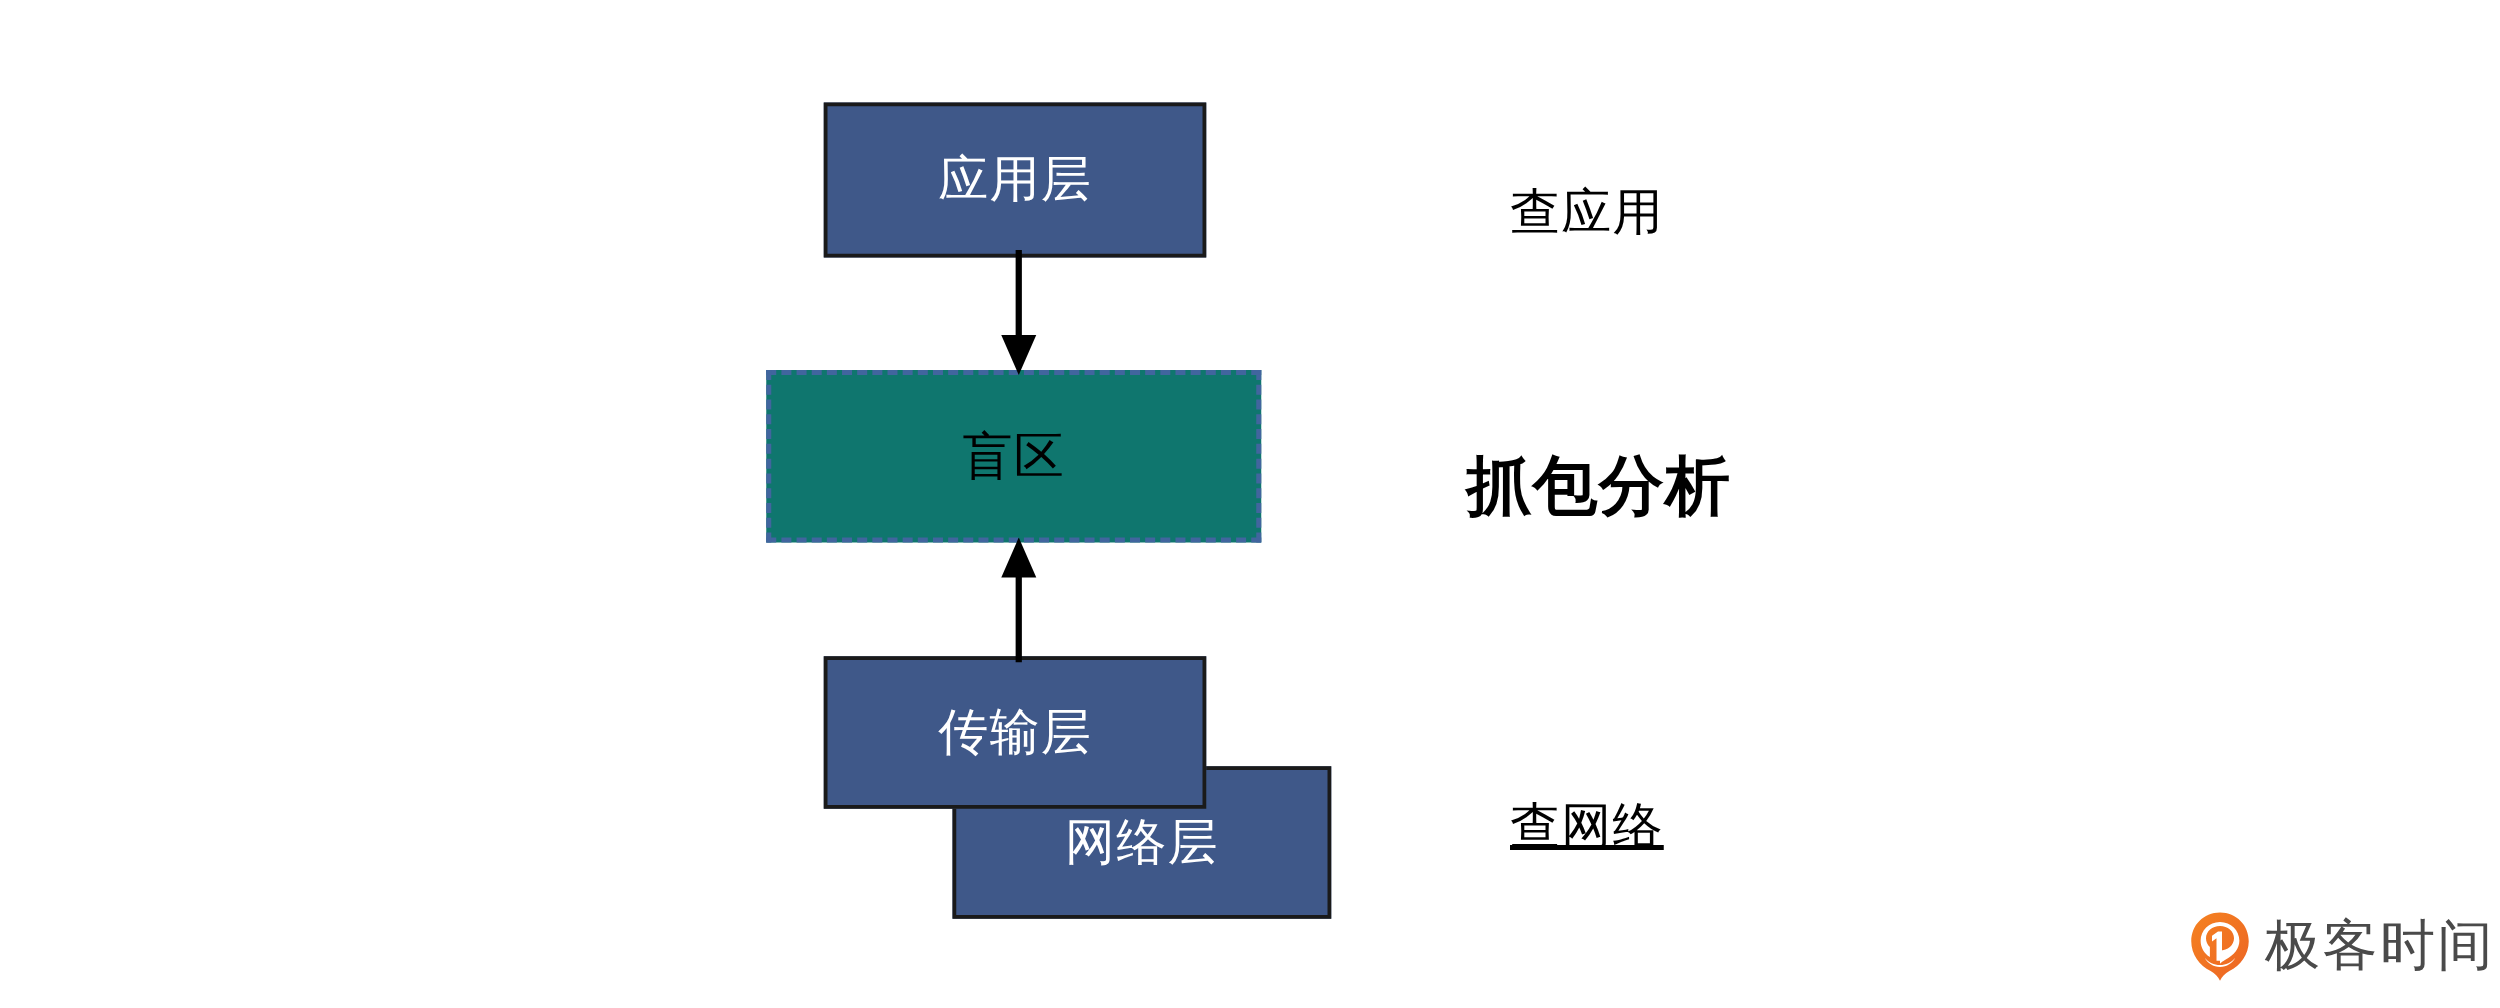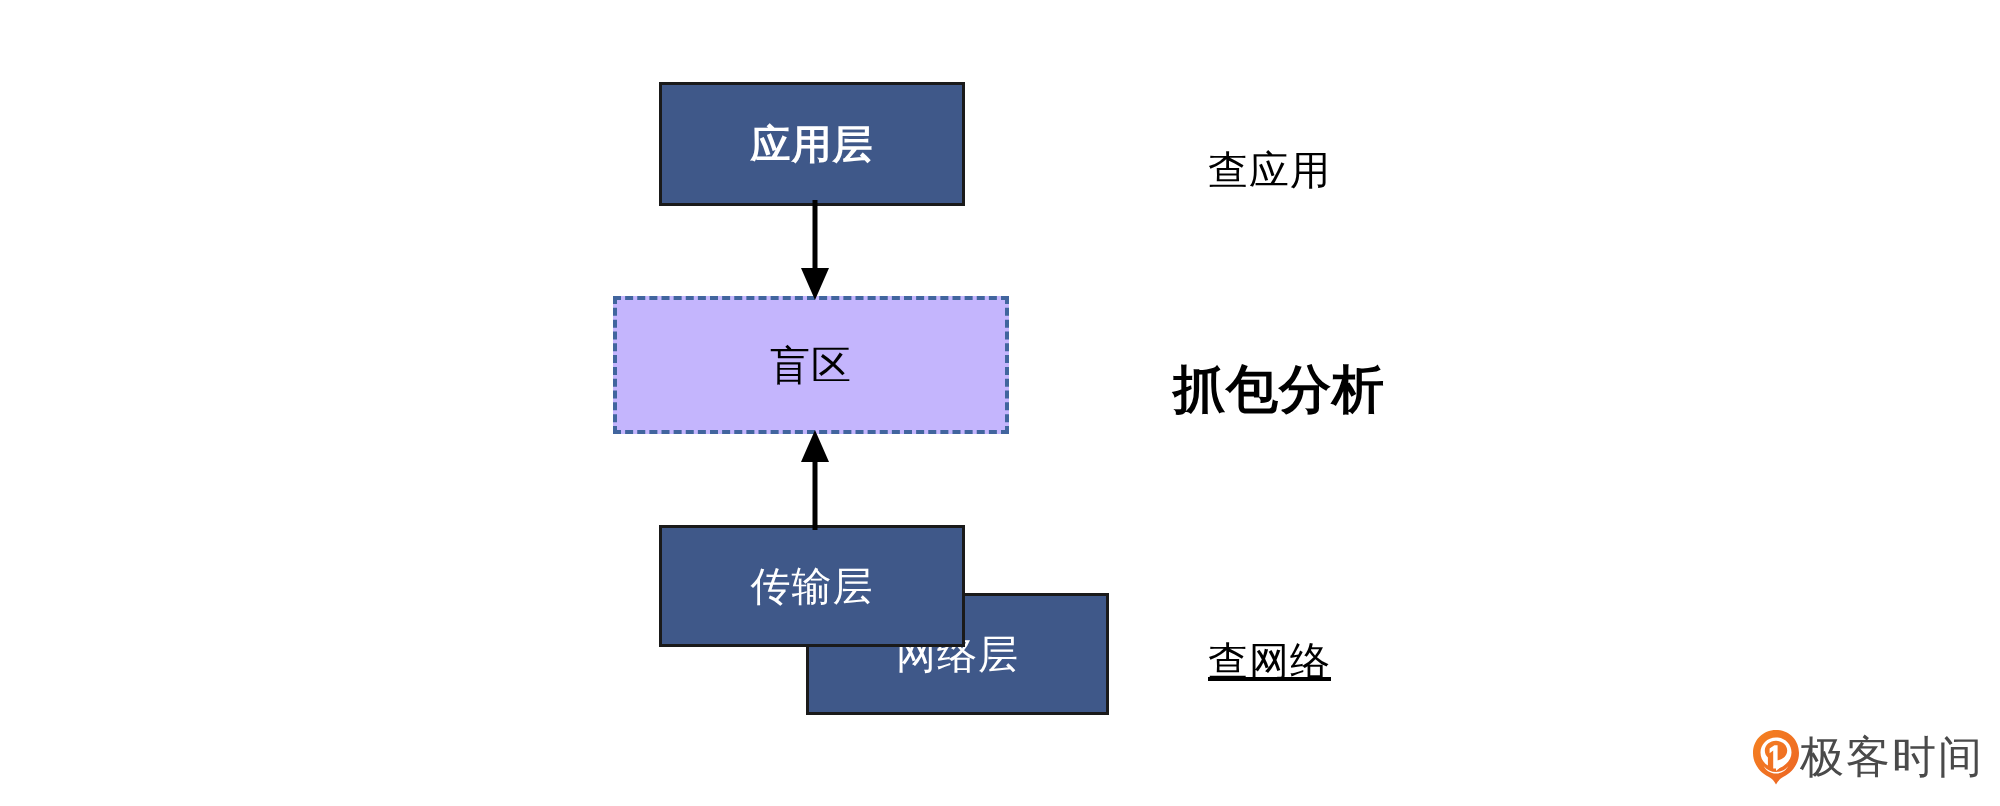--- a/index.html
+++ b/index.html
@@ -36,47 +36,45 @@
     display: block;
     white-space: nowrap;
   }
 
   #box-application {
     left: 659px;
     top: 82px;
     width: 306px;
     height: 124px;
     z-index: 3;
-    font-weight: bold;
   }
   #box-transport {
     left: 659px;
     top: 525px;
     width: 306px;
     height: 122px;
     z-index: 4;
   }
   #box-network {
     left: 762px;
-    top: 593px;
+    top: 613px;
     width: 303px;
     height: 122px;
     z-index: 2;
-    margin-left: 44px;
   }
 
   
   #box-blindspot {
     position: absolute;
     box-sizing: border-box;
     left: 613px;
     top: 296px;
     width: 396px;
     height: 138px;
-    background: #c4b5fd;
+    background: #0f766e;
     border: 4px dashed #41659E;
     color: #000000;
     font-size: 40px;
     line-height: 1;
     display: flex;
     align-items: center;
     justify-content: center;
     letter-spacing: 1px;
     z-index: 3;
   }
@@ -129,20 +127,21 @@
   }
 
   
   #brand-logo {
     position: absolute;
     left: 1752px;
     top: 728px;
     height: 58px;
     display: flex;
     align-items: center;
+    gap: 12px;
     z-index: 6;
   }
   #brand-mark {
     width: 48px;
     height: 56px;
     flex: none;
   }
   #brand-name {
     font-size: 44px;
     line-height: 1;

